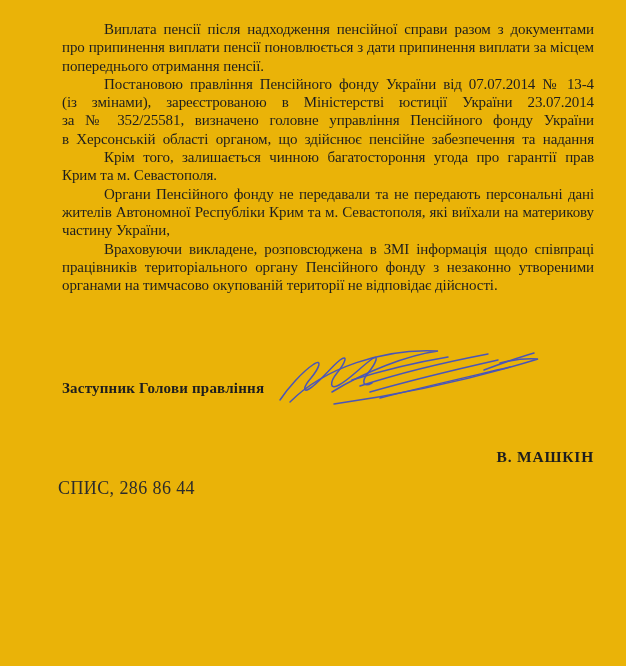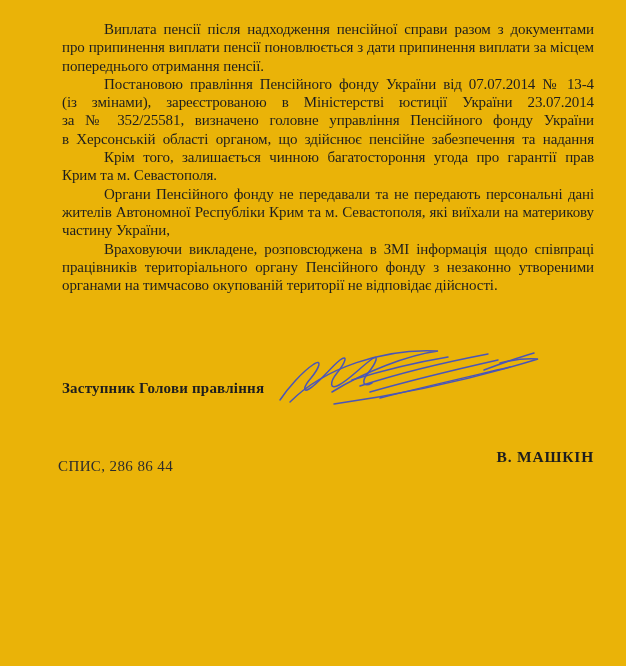--- a/index.html
+++ b/index.html
@@ -65,22 +65,22 @@
     position: absolute;
     left: 276px;
     top: 342px;
     width: 272px;
     height: 70px;
     pointer-events: none;
   }
   .footer-ref {
     position: absolute;
     left: 58px;
-    top: 458px;
-    font-size: 15px;
+    top: 478px;
+    font-size: 18px;
     color: #2c2c2c;
     letter-spacing: 0.4px;
   }
 </style>
 </head>
 <body>
 
 <div class="page">
 
   <div class="doc-body">

